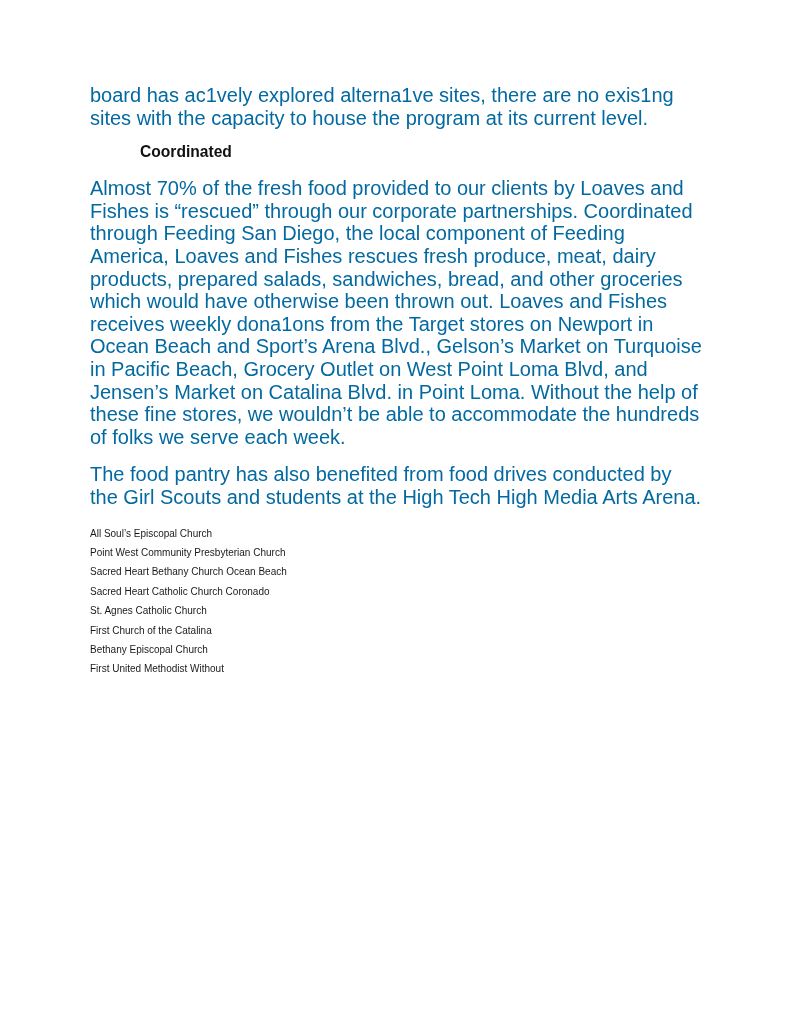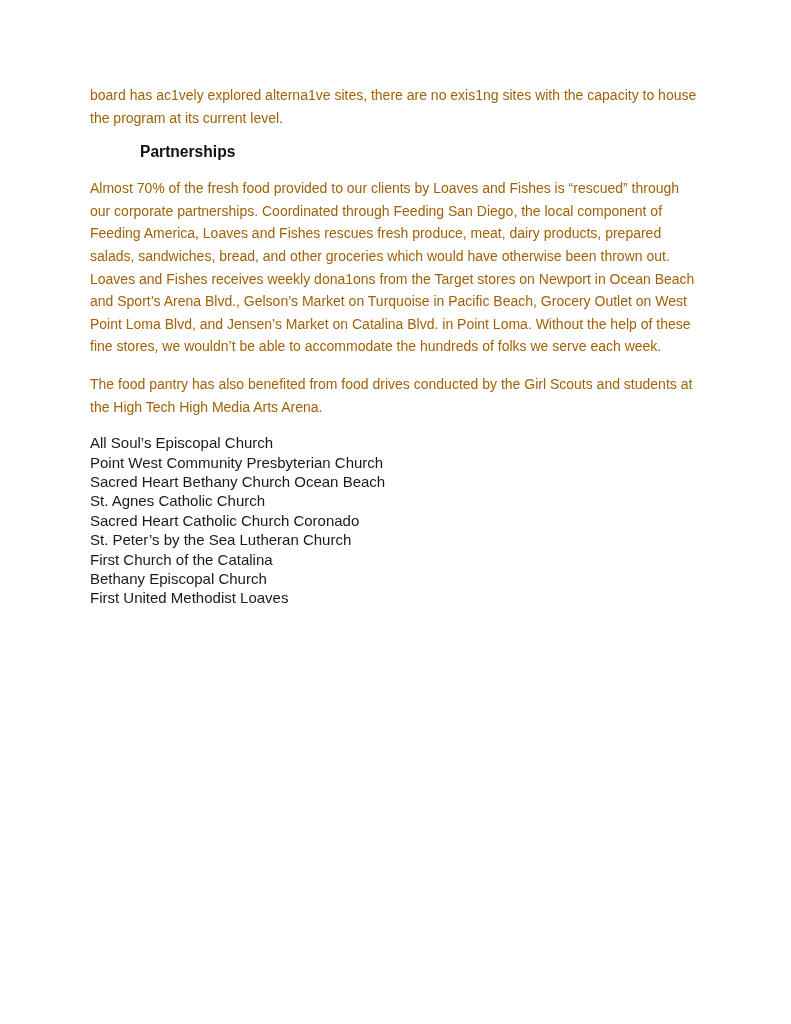--- a/index.html
+++ b/index.html
@@ -20,68 +20,67 @@
     height: 1024px;
     background: #ffffff;
     box-sizing: border-box;
     padding: 84px 92px 0 90px;
   }
   .doc-body {
     width: 612px;
   }
   p.para {
     margin: 0 0 15px 0;
-    font-size: 14px;
+    font-size: 20px;
     line-height: 22.6px;
-    color: #a16207;
+    color: #0369a1;
     text-align: left;
   }
   p.continued {
     margin-bottom: 12px;
   }
   h2.heading {
     margin: 0 0 14px 0;
     padding-left: 50px;
     font-size: 15.6px;
     font-weight: bold;
     line-height: 22px;
     color: #111111;
   }
   .church-list {
     margin: 2px 0 0 0;
     padding: 0;
     list-style: none;
   }
   .church-list li {
-    font-size: 15px;
+    font-size: 10px;
     line-height: 19.4px;
     color: #1a1a1a;
   }
 </style>
 </head>
 <body>
 
 <div class="page">
   <div class="doc-body">
 
     <p class="para continued">board has ac1vely explored alterna1ve sites, there are no exis1ng sites with the capacity to house the program at its current level.</p>
 
-    <h2 class="heading">Partnerships</h2>
+    <h2 class="heading">Coordinated</h2>
 
     <p class="para">Almost 70% of the fresh food provided to our clients by Loaves and Fishes is “rescued” through our corporate partnerships. Coordinated through Feeding San Diego, the local component of Feeding America, Loaves and Fishes rescues fresh produce, meat, dairy products, prepared salads, sandwiches, bread, and other groceries which would have otherwise been thrown out. Loaves and Fishes receives weekly dona1ons from the Target stores on Newport in Ocean Beach and Sport’s Arena Blvd., Gelson’s Market on Turquoise in Pacific Beach, Grocery Outlet on West Point Loma Blvd, and Jensen’s Market on Catalina Blvd. in Point Loma. Without the help of these fine stores, we wouldn’t be able to accommodate the hundreds of folks we serve each week.</p>
 
     <p class="para">The food pantry has also benefited from food drives conducted by the Girl Scouts and students at the High Tech High Media Arts Arena.</p>
 
 
     <ul class="church-list">
       <li>All Soul’s Episcopal Church</li>
       <li>Point West Community Presbyterian Church</li>
       <li>Sacred Heart Bethany Church Ocean Beach</li>
+      <li>Sacred Heart Catholic Church Coronado</li>
       <li>St. Agnes Catholic Church</li>
-      <li>Sacred Heart Catholic Church Coronado</li>
-      <li>St. Peter’s by the Sea Lutheran Church</li>
       <li>First Church of the Catalina</li>
       <li>Bethany Episcopal Church</li>
-      <li>First United Methodist Loaves</li>
+      <li>First United Methodist Without</li>
     </ul>
 
   </div>
 </div>
 
 </body></html>

